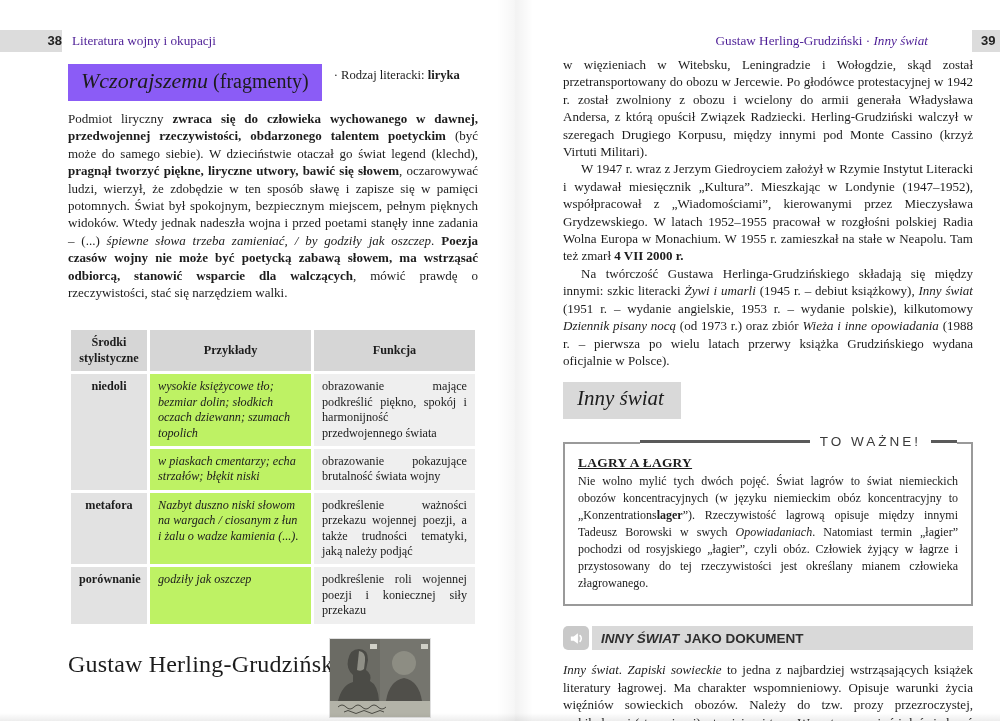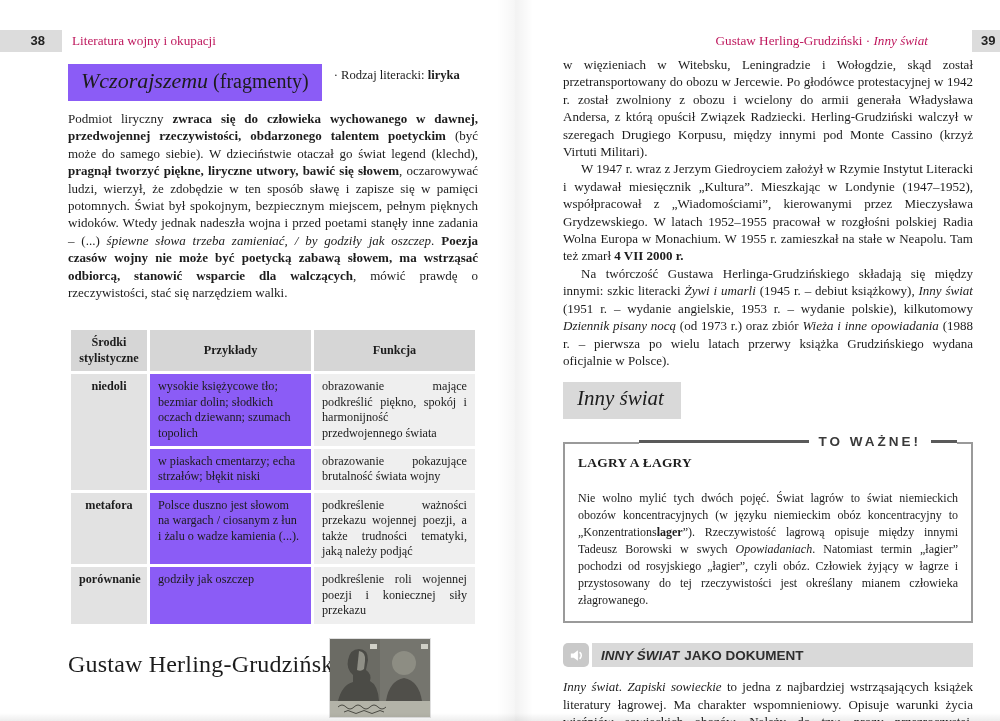--- a/index.html
+++ b/index.html
@@ -10,23 +10,23 @@
   .gutter{position:absolute;left:497px;top:0;width:36px;height:100%;pointer-events:none;
     background:linear-gradient(90deg,rgba(0,0,0,0) 0%,rgba(0,0,0,0.035) 48%,rgba(0,0,0,0.05) 52%,rgba(0,0,0,0) 100%);}
   .bottom-shadow{position:absolute;left:0;bottom:0;width:100%;height:8px;pointer-events:none;
     background:linear-gradient(180deg,rgba(0,0,0,0) 0%,rgba(0,0,0,0.07) 100%);}
 
   
   .runhead-band{position:absolute;top:30px;height:22px;background:#dcdcdc;}
   .band-left{left:0;width:62px;}
   .band-right{left:972px;width:48px;}
   .pagenum{font-family:"Liberation Sans",sans-serif;font-weight:bold;font-size:13px;line-height:22px;color:#222;}
-  .band-left .pagenum{display:block;text-align:right;padding-right:17px;}
+  .band-left .pagenum{display:block;text-align:right;padding-right:0;}
   .band-right .pagenum{display:block;text-align:left;padding-left:9px;}
-  .runhead-title{position:absolute;top:33px;font-size:13.2px;color:#be185d;}
+  .runhead-title{position:absolute;top:33px;font-size:13.2px;color:#4c1d95;}
   .rh-left{left:72px;}
   .rh-right{right:72px;text-align:right;}
   .rh-right .work{font-style:italic;}
 
   
   .col{position:absolute;width:410px;}
   .col-left{left:68px;top:64px;}
   .col-right{left:563px;top:56px;}
 
   p{margin:0;text-align:justify;font-size:13px;line-height:17.4px;}
@@ -40,21 +40,21 @@
   .title-main{font-style:italic;font-size:22px;}
   .title-suffix{font-size:20px;}
   .meta{margin-left:12px;padding-top:3px;font-size:12.6px;line-height:17px;}
   .meta-item .val{font-weight:bold;}
 
   
   table.devices{width:100%;table-layout:fixed;border-collapse:separate;border-spacing:3px;margin-top:26px;}
   table.devices th,table.devices td{padding:5px 8px;font-size:12.2px;line-height:15.4px;vertical-align:top;}
   table.devices th{background:#d6d6d6;font-weight:bold;text-align:center;vertical-align:middle;}
   td.dev-name{background:#e2e2e2;font-weight:bold;text-align:center;vertical-align:middle;}
-  td.dev-ex{background:#8b5cf6;}
+  td.dev-ex{background:#bef264;font-style:italic;}
   td.dev-fn{background:#efefef;text-align:justify;}
   col.c-name{width:76px;}
 
   
   .author-section{position:relative;margin-top:24px;}
   .author-title{font-size:24px;font-weight:400;margin:0 0 9px 0;letter-spacing:0.2px;}
   .icon-band{display:flex;align-items:center;}
   .icon-chip{flex:0 0 auto;width:26px;height:24px;background:#c9c9c9;border-radius:5px;
     display:flex;align-items:center;justify-content:center;margin-right:3px;}
   .band-bar{flex:1;background:#d9d9d9;height:24px;display:flex;align-items:center;padding-left:9px;
@@ -62,24 +62,24 @@
   .band-bar .it{font-style:italic;margin-right:5px;}
   .mugshot{position:absolute;right:48px;top:-12px;width:100px;height:78px;box-shadow:0 0 0 1px rgba(0,0,0,0.12);}
 
   
   .work-title-box{display:inline-block;background:#d9d9d9;padding:4px 17px 8px 14px;margin:13px 0 15px 0;}
   .work-title{font-style:italic;font-size:21px;}
 
   .wazne-box{position:relative;border:2px solid #9a9a9a;margin-top:8px;padding:11px 13px 12px 13px;}
   .wazne-label{position:absolute;top:-10px;right:14px;background:#ffffff;padding:0 0 0 0;
     display:flex;align-items:center;gap:10px;
-    font-family:"Liberation Sans",sans-serif;font-weight:bold;font-size:13.5px;letter-spacing:3px;color:#3a3a3a;}
+    font-family:"Liberation Sans",sans-serif;font-weight:normal;font-size:13.5px;letter-spacing:3px;color:#3a3a3a;}
   .wazne-label::before{content:"";width:170px;height:3px;background:#5a5a5a;}
   .wazne-label::after{content:"";width:26px;height:3px;background:#5a5a5a;}
-  .wazne-heading{font-weight:bold;font-size:13.4px;margin-bottom:19px;letter-spacing:0.3px;}
+  .wazne-heading{font-weight:bold;font-size:13.4px;margin-bottom:2px;letter-spacing:0.3px;text-decoration:underline;}
   .wazne-body{font-size:12px;line-height:17px;}
 
   .dokument-band{margin-top:20px;}
   .dok-text{margin-top:11px;}
 </style>
 </head>
 <body>
 
 <div class="spread">
 
@@ -122,21 +122,21 @@
         <td class="dev-name" rowspan="2">niedoli</td>
         <td class="dev-ex">wysokie księżycowe tło; bezmiar dolin; słodkich oczach dziewann; szumach topolich</td>
         <td class="dev-fn">obrazowanie mające podkreślić piękno, spokój i harmonijność przedwojennego świata</td>
       </tr>
       <tr>
         <td class="dev-ex">w piaskach cmentarzy; echa strzałów; błękit niski</td>
         <td class="dev-fn">obrazowanie pokazujące brutalność świata wojny</td>
       </tr>
       <tr>
         <td class="dev-name">metafora</td>
-        <td class="dev-ex">Polsce duszno jest słowom na wargach / ciosanym z łun i żalu o wadze kamienia (...).</td>
+        <td class="dev-ex">Nazbyt duszno niski słowom na wargach / ciosanym z łun i żalu o wadze kamienia (...).</td>
         <td class="dev-fn">podkreślenie ważności przekazu wojennej poezji, a także trudności tematyki, jaką należy podjąć</td>
       </tr>
       <tr>
         <td class="dev-name">porównanie</td>
         <td class="dev-ex">godziły jak oszczep</td>
         <td class="dev-fn">podkreślenie roli wojennej poezji i koniecznej siły przekazu</td>
       </tr>
     </tbody>
       </table>
 

